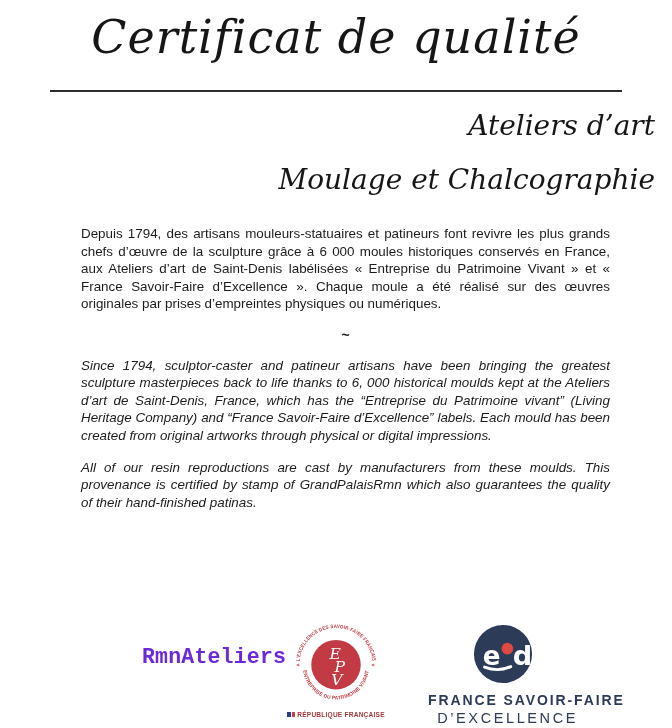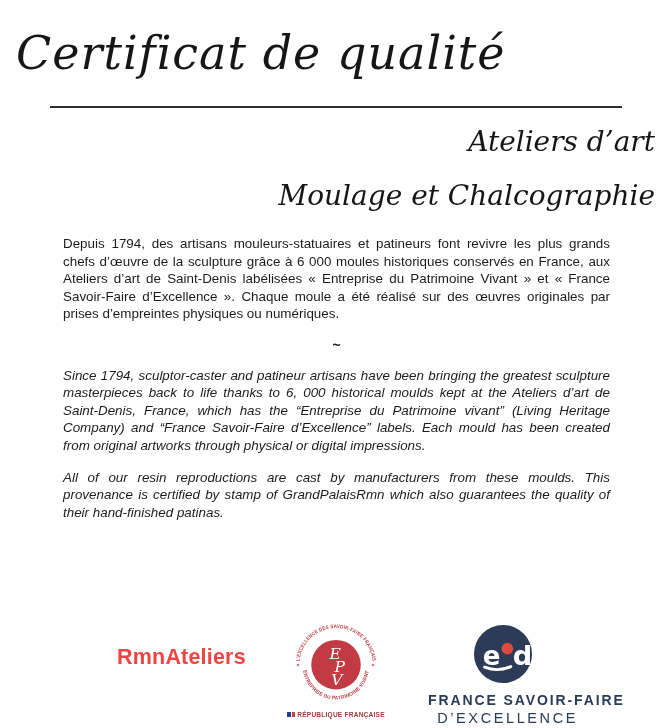--- a/index.html
+++ b/index.html
@@ -6,64 +6,64 @@
   .page{
     position:relative;
     width:672px;height:728px;
     background:#ffffff;
     font-family:"Liberation Sans",sans-serif;
     color:#1f1f1f;
     overflow:hidden;
     margin:0 auto;
   }
   .title{
-    margin:16px;padding-top:4px;
-    text-align:left;
+    margin:0;padding-top:4px;
+    text-align:center;
     font-family:"DejaVu Serif",serif;
     font-style:italic;font-weight:400;
     font-size:46px;line-height:66px;
     color:#161616;
     letter-spacing:1px;
   }
   .rule{
     width:572px;height:2px;background:#2e2e2e;
     margin:20px auto 0 auto;
   }
   .subtitle{
     margin:17px;text-align:right;
     font-family:"DejaVu Serif",serif;
     font-style:italic;font-weight:400;
     color:#161616;
     padding-left:11px;
   }
   .subtitle.s1{margin-top:16px;font-size:28px;line-height:36px;}
   .subtitle.s2{margin-top:8px;font-size:28px;line-height:38px;}
   .bodytext{
-    margin-top:20px;
-    padding:0 62px 0 63px;
+    margin-top:26px;
+    padding:0 62px 0 81px;
     font-size:13.4px;line-height:17.6px;
     text-align:justify;
     color:#1c1c1c;
   }
   .bodytext p{margin:0 0 14px 0;}
   .bodytext p.last{margin-bottom:0;}
   .tilde{
     text-align:center;
     font-size:14px;font-weight:700;
     margin:6px 0 12px 0;
   }
   .en{font-style:italic;}
   
   .logo-gp{
     position:absolute;left:108px;top:646px;
     line-height:22px;font-size:21.5px;
     letter-spacing:0.2px;
   }
   .logo-gp .l1{color:#a9a9a9;font-weight:400;}
-  .logo-gp .l2{color:#ef4444;font-weight:700;margin-left:9px;}
+  .logo-gp .l2{color:#6d28d9;font-weight:700;margin-left:34px;font-family:Liberation Mono, monospace;}
   .logo-epv{
     position:absolute;left:288px;top:617px;width:96px;
     text-align:center;
   }
   .logo-epv .republique{
     margin-top:2px;
     font-size:6.6px;font-weight:700;
     color:#9c3a3e;letter-spacing:0.2px;
     white-space:nowrap;
     display:flex;align-items:center;justify-content:center;gap:2px;

